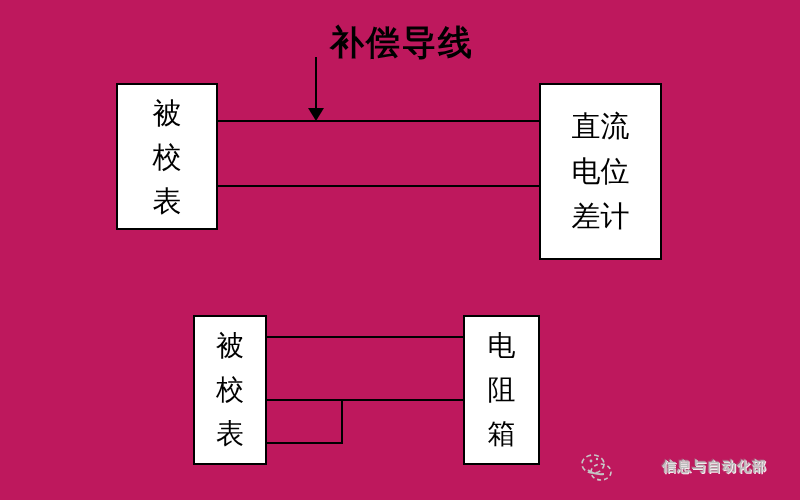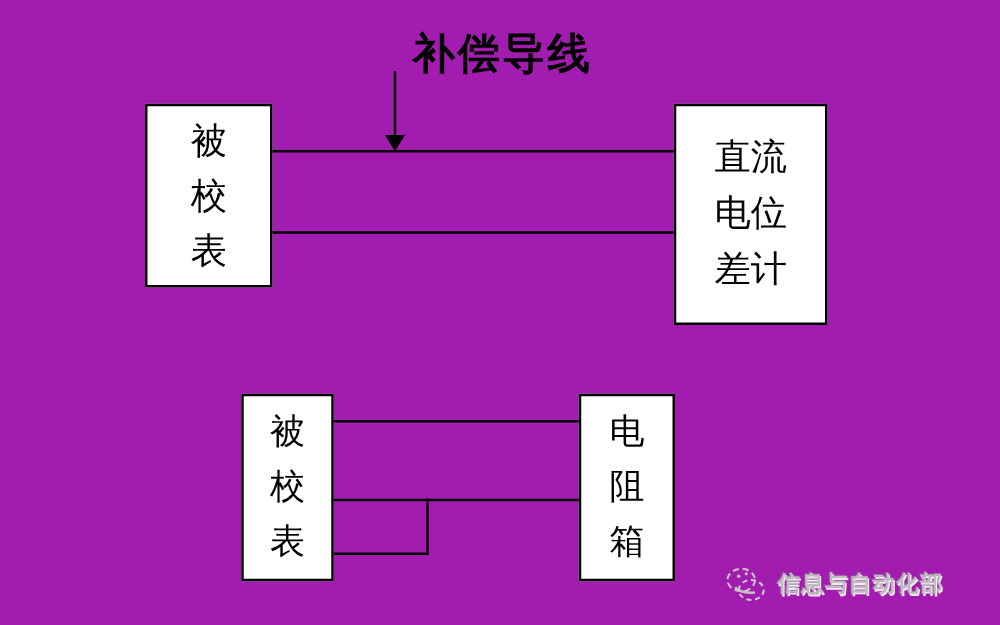--- a/index.html
+++ b/index.html
@@ -5,21 +5,21 @@
   html, body {
     margin: 0;
     padding: 0;
     background: #ffffff;
     font-family: "Liberation Sans", sans-serif;
   }
   .canvas {
     position: relative;
     width: 800px;
     height: 500px;
-    background: #a21caf;
+    background: #be185d;
     overflow: hidden;
   }
   
   .annotation {
     position: absolute;
     left: 330px;
     top: 20px;
     font-size: 34px;
     font-weight: bold;
     letter-spacing: 2px;
@@ -79,27 +79,28 @@
   .watermark {
     position: absolute;
     left: 578px;
     top: 450px;
     display: flex;
     align-items: center;
     gap: 6px;
   }
   .wm-icon { width: 38px; height: 34px; }
   .wm-text {
-    font-size: 18px;
+    font-size: 14px;
     font-weight: bold;
     letter-spacing: 1px;
     color: #bdbdbd;
     text-shadow: 1px 1px 0 rgba(255,255,255,0.9), -1px -1px 0 rgba(150,150,150,0.35);
     font-family: Liberation Serif, serif;
     white-space: nowrap;
+    margin-left: 40px;
   }
 </style>
 </head>
 <body>
 
 <div class="canvas">
 
   <div class="annotation">补偿导线</div>
 
   <div class="arrow-shaft"></div>

